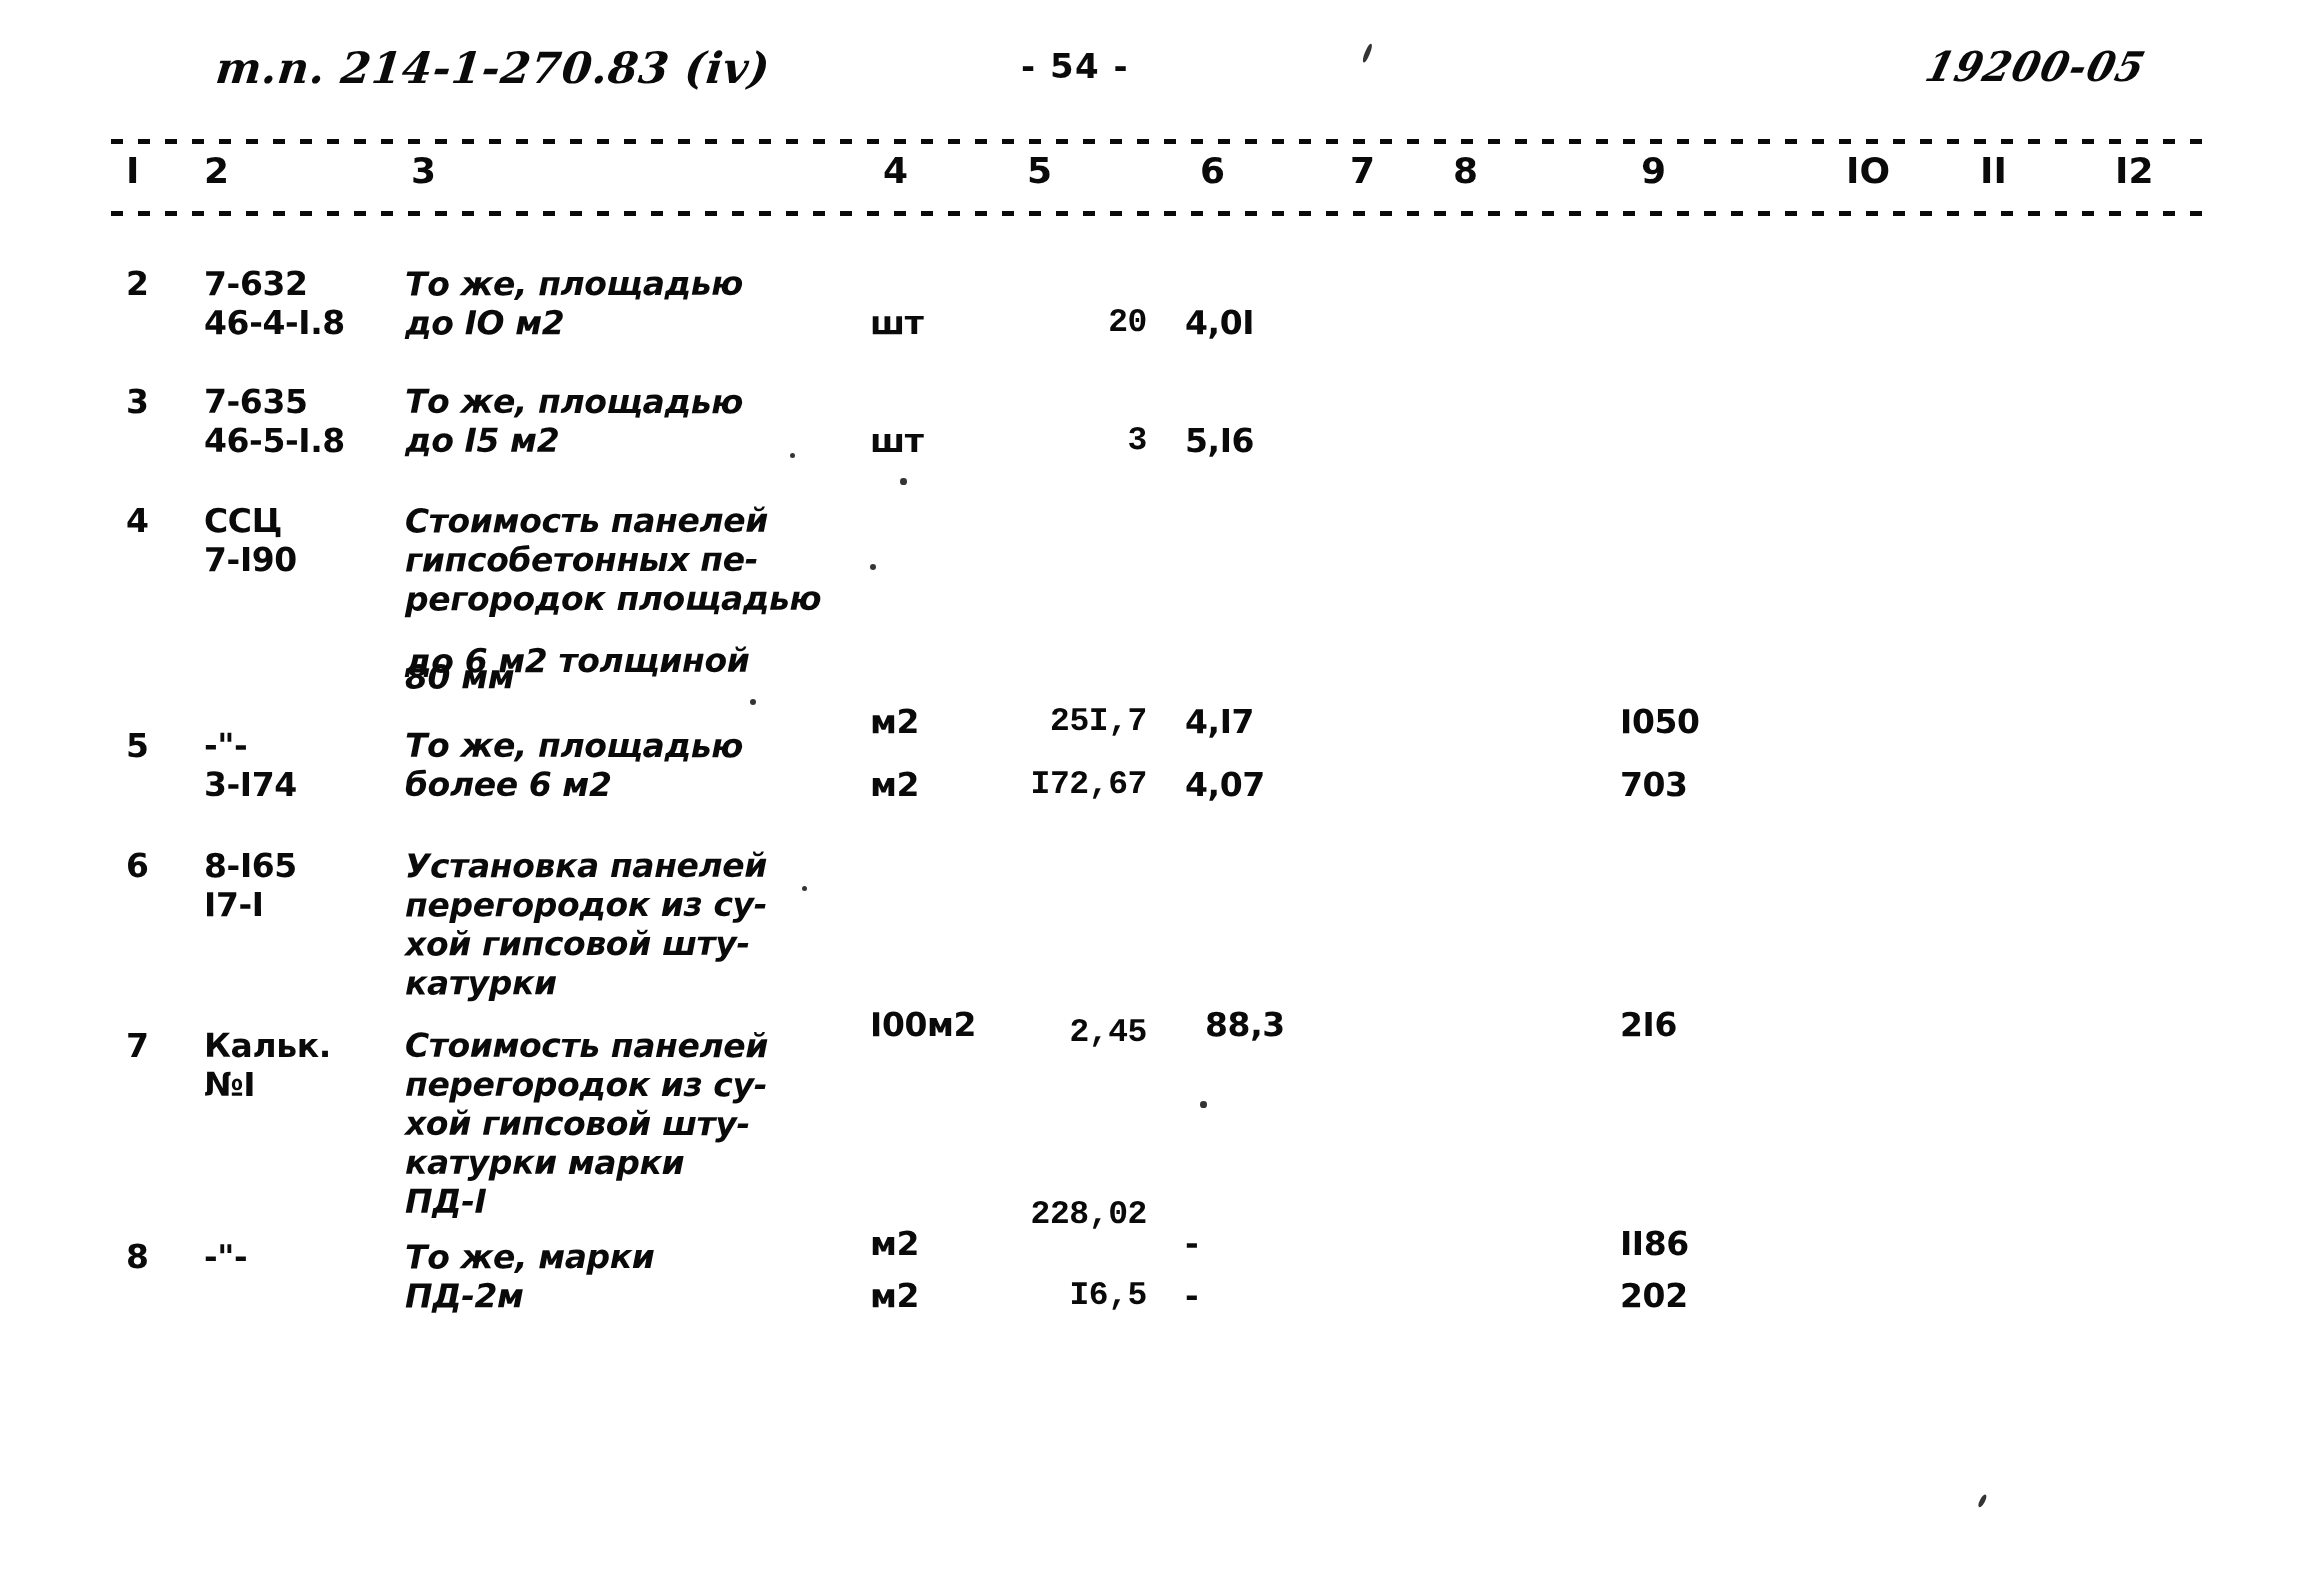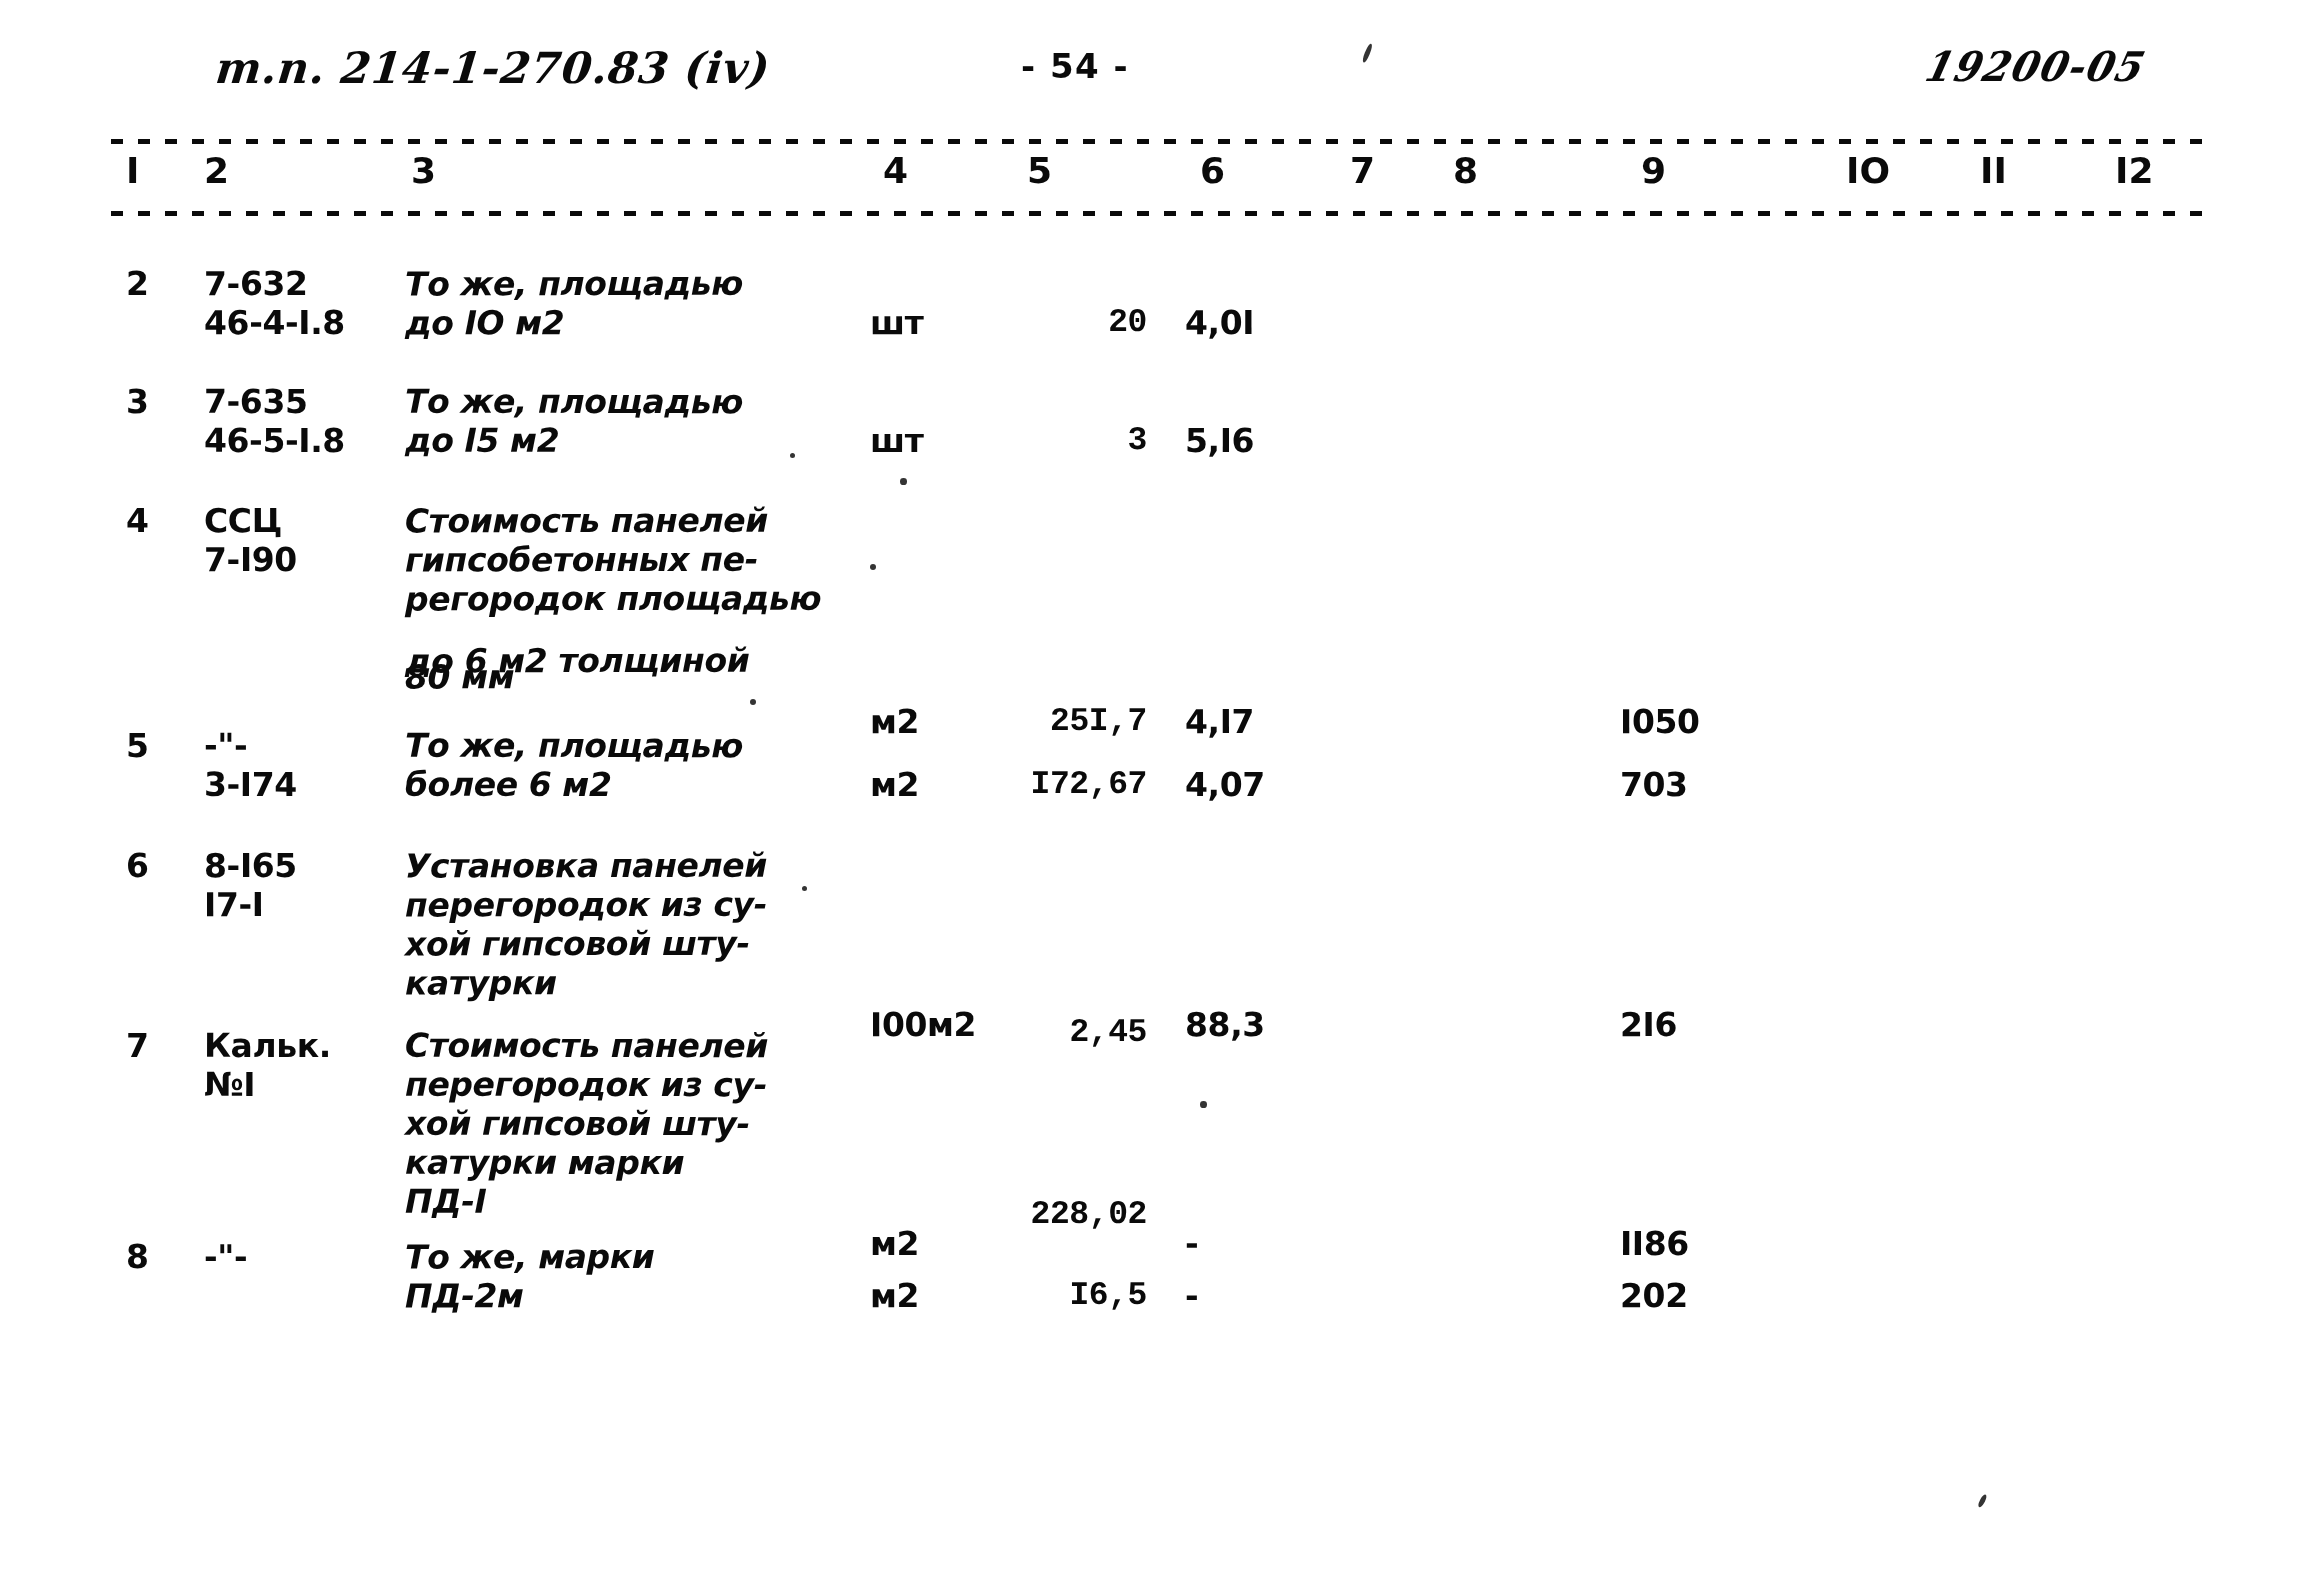--- a/index.html
+++ b/index.html
@@ -169,21 +169,21 @@
     <div class="abs tw c-total j2" style="top: 765px;">703</div>
     <div class="abs tw c-num j1" style="top: 846px;">6</div>
     <div class="abs tw c-code j1" style="top: 846px;">8-I65</div>
     <div class="abs tw c-code j1" style="top: 885px;">I7-I</div>
     <div class="abs tw c-desc j1" style="top: 846px;">Установка панелей</div>
     <div class="abs tw c-desc j1" style="top: 885px;">перегородок из су-</div>
     <div class="abs tw c-desc j1" style="top: 924px;">хой гипсовой шту-</div>
     <div class="abs tw c-desc j1" style="top: 963px;">катурки</div>
     <div class="abs tw c-unit j1" style="top: 1005px;">I00м2</div>
     <div class="abs tw c-qty j1" style="top: 1005px; margin-top: 8px;">2,45</div>
-    <div class="abs tw c-price j1" style="top: 1005px;">88,3</div>
+    <div class="abs tw c-price j1" style="top: 1005px; margin-left: 20px;">88,3</div>
     <div class="abs tw c-total j1" style="top: 1005px;">2I6</div>
     <div class="abs tw c-num j2" style="top: 1026px;">7</div>
     <div class="abs tw c-code j2" style="top: 1026px;">Кальк.</div>
     <div class="abs tw c-code j2" style="top: 1065px;">№I</div>
     <div class="abs tw c-desc j2" style="top: 1026px;">Стоимость панелей</div>
     <div class="abs tw c-desc j2" style="top: 1065px;">перегородок из су-</div>
     <div class="abs tw c-desc j2" style="top: 1104px;">хой гипсовой шту-</div>
     <div class="abs tw c-desc j2" style="top: 1143px;">катурки марки</div>
     <div class="abs tw c-desc j2" style="top: 1182px;">ПД-I</div>
     <div class="abs tw c-unit j2" style="top: 1224px;">м2</div>

